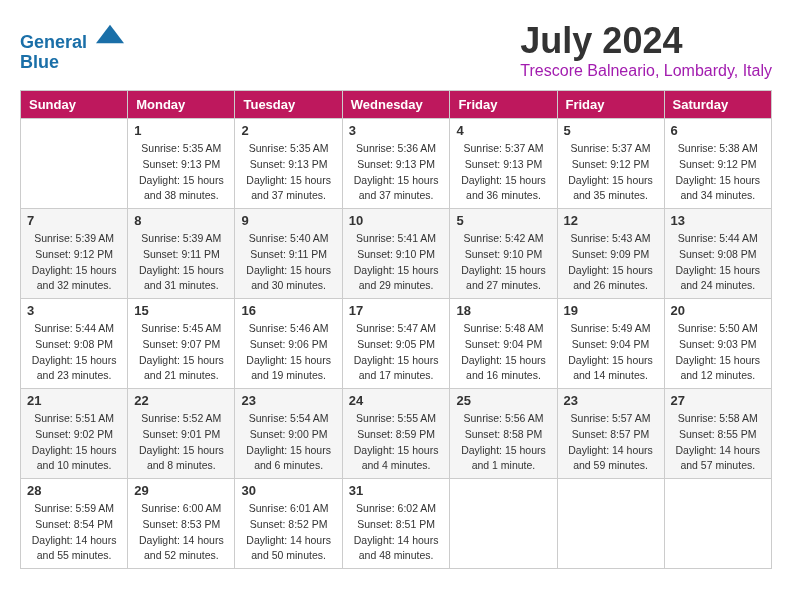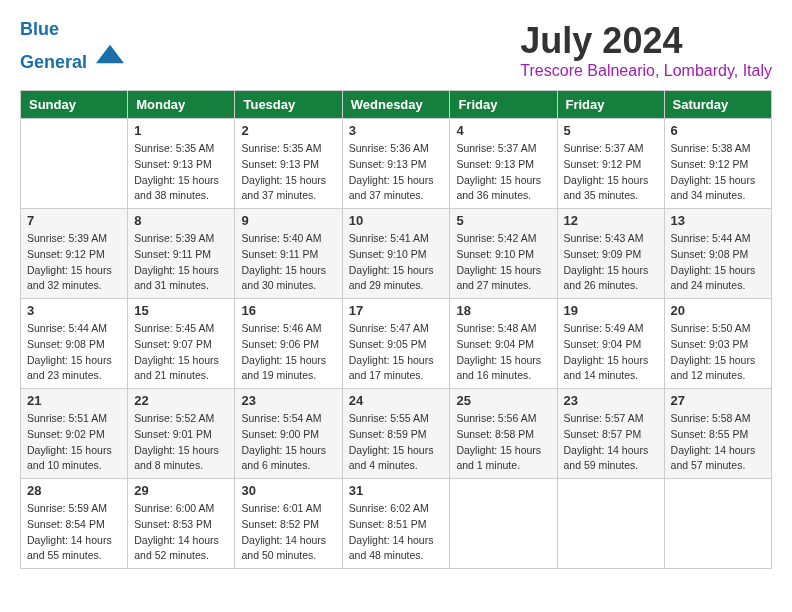--- a/index.html
+++ b/index.html
@@ -44,21 +44,21 @@
     .location-title {
       font-size: 16px;
       color: #a21caf;
     }
     .calendar-table {
       width: 100%;
       border-collapse: collapse;
       font-size: 11px;
     }
     .calendar-table th {
-      background-color: #15803d;
+      background-color: #be185d;
       color: #fff;
       text-align: left;
       padding: 6px 8px;
       font-size: 13px;
       font-weight: bold;
       border: 1px solid #ccc;
     }
     .calendar-table td {
       border: 1px solid #ccc;
       vertical-align: top;
@@ -73,38 +73,39 @@
     .day-number {
       font-weight: bold;
       font-size: 13px;
       color: #333;
       margin-bottom: 3px;
     }
     .day-info {
       font-size: 10.5px;
       color: #333;
       line-height: 1.5;
+      text-align: center;
     }
     .empty-cell {
       background: #fff !important;
     }
   </style>
 </head>
 <body>
 
 <div class="header-area">
   <div class="logo">
     <div>
-      <div class="logo-text"><span style="color:#1a6fa8;">Blue</span></div>
       <div class="logo-text">
         <span>General</span>
         <svg class="logo-icon" viewBox="0 0 30 20" xmlns="http://www.w3.org/2000/svg">
           <polygon points="0,20 15,0 30,20" fill="#1a6fa8"></polygon>
         </svg>
       </div>
+      <div class="logo-text"><span style="color:#1a6fa8;">Blue</span></div>
     </div>
   </div>
   <div class="title-area">
     <div class="month-title">July 2024</div>
     <div class="location-title">Trescore Balneario, Lombardy, Italy</div>
   </div>
 </div>
 
 <table class="calendar-table">
   <thead>

